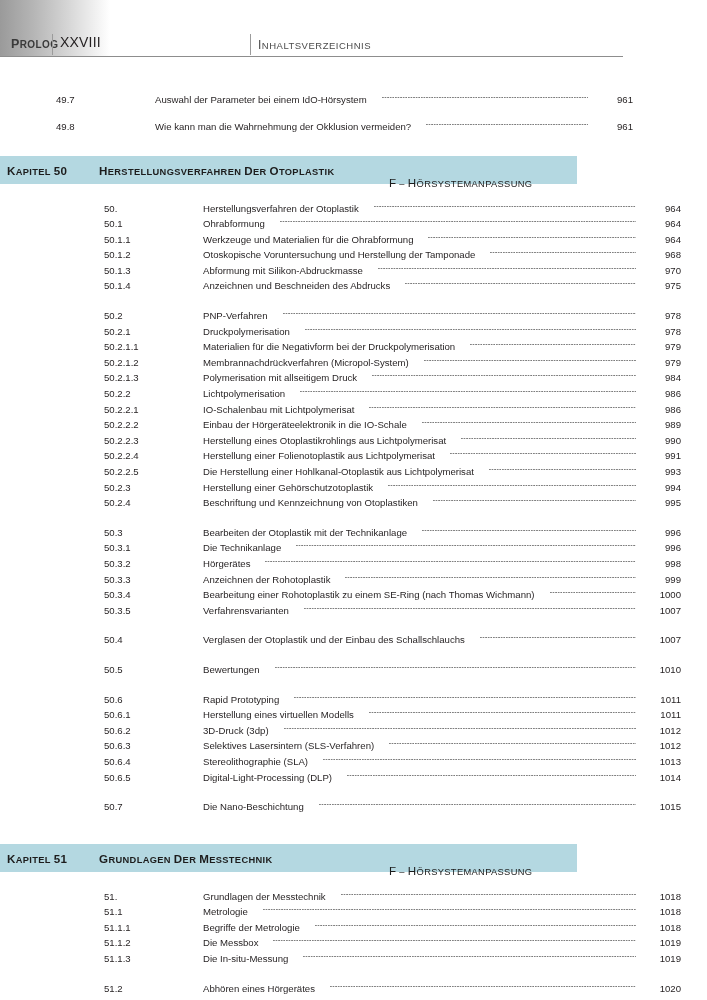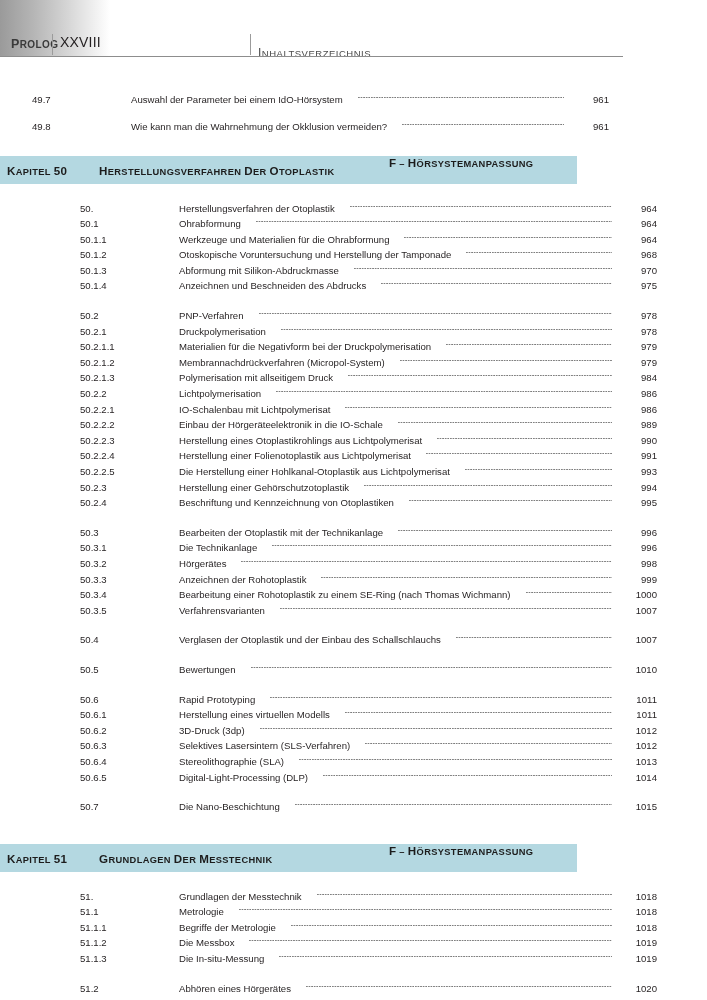--- a/index.html
+++ b/index.html
@@ -73,21 +73,20 @@
     height: 21px;
     background: #9b9b9b;
   }
   .header-toc {
     position: absolute;
     left: 258px;
     top: 4px;
     font-size: 9.5px;
     color: #4b4b4b;
     letter-spacing: 0.5px;
-    margin-top: 8px;
   }
   .header-toc .sc-first { font-size: 12px; }
   .header-rule {
     position: absolute;
     left: 0;
     top: 56px;
     width: 623px;
     height: 1px;
     background: #8d8d8d;
   }
@@ -123,33 +122,33 @@
     top: 8px;
     font-size: 9.3px;
     font-weight: bold;
     color: #1c1c1c;
     letter-spacing: 0.35px;
   }
   .chapter-bar .cb-title .sc-first { font-size: 11.6px; }
   .chapter-bar .cb-part {
     position: absolute;
     left: 389px;
-    top: 0;
+    top: 20px;
     font-size: 9.3px;
-    font-weight: bold;
+    font-weight: normal;
     color: #1c1c1c;
     letter-spacing: 0.35px;
   }
   .chapter-bar .cb-part .sc-first { font-size: 11.6px; }
 
   .entry-group { margin: 0; padding-left: 48px; }
 
   .toc-entry {
     position: relative;
-    margin-left: 32px;
+    margin-left: 56px;
     width: 577px;
     height: 15.6px;
     font-size: 9.6px;
     color: #231f20;
     white-space: nowrap;
   }
   .toc-entry .e-num {
     position: absolute;
     left: 0;
     top: 1.5px;

